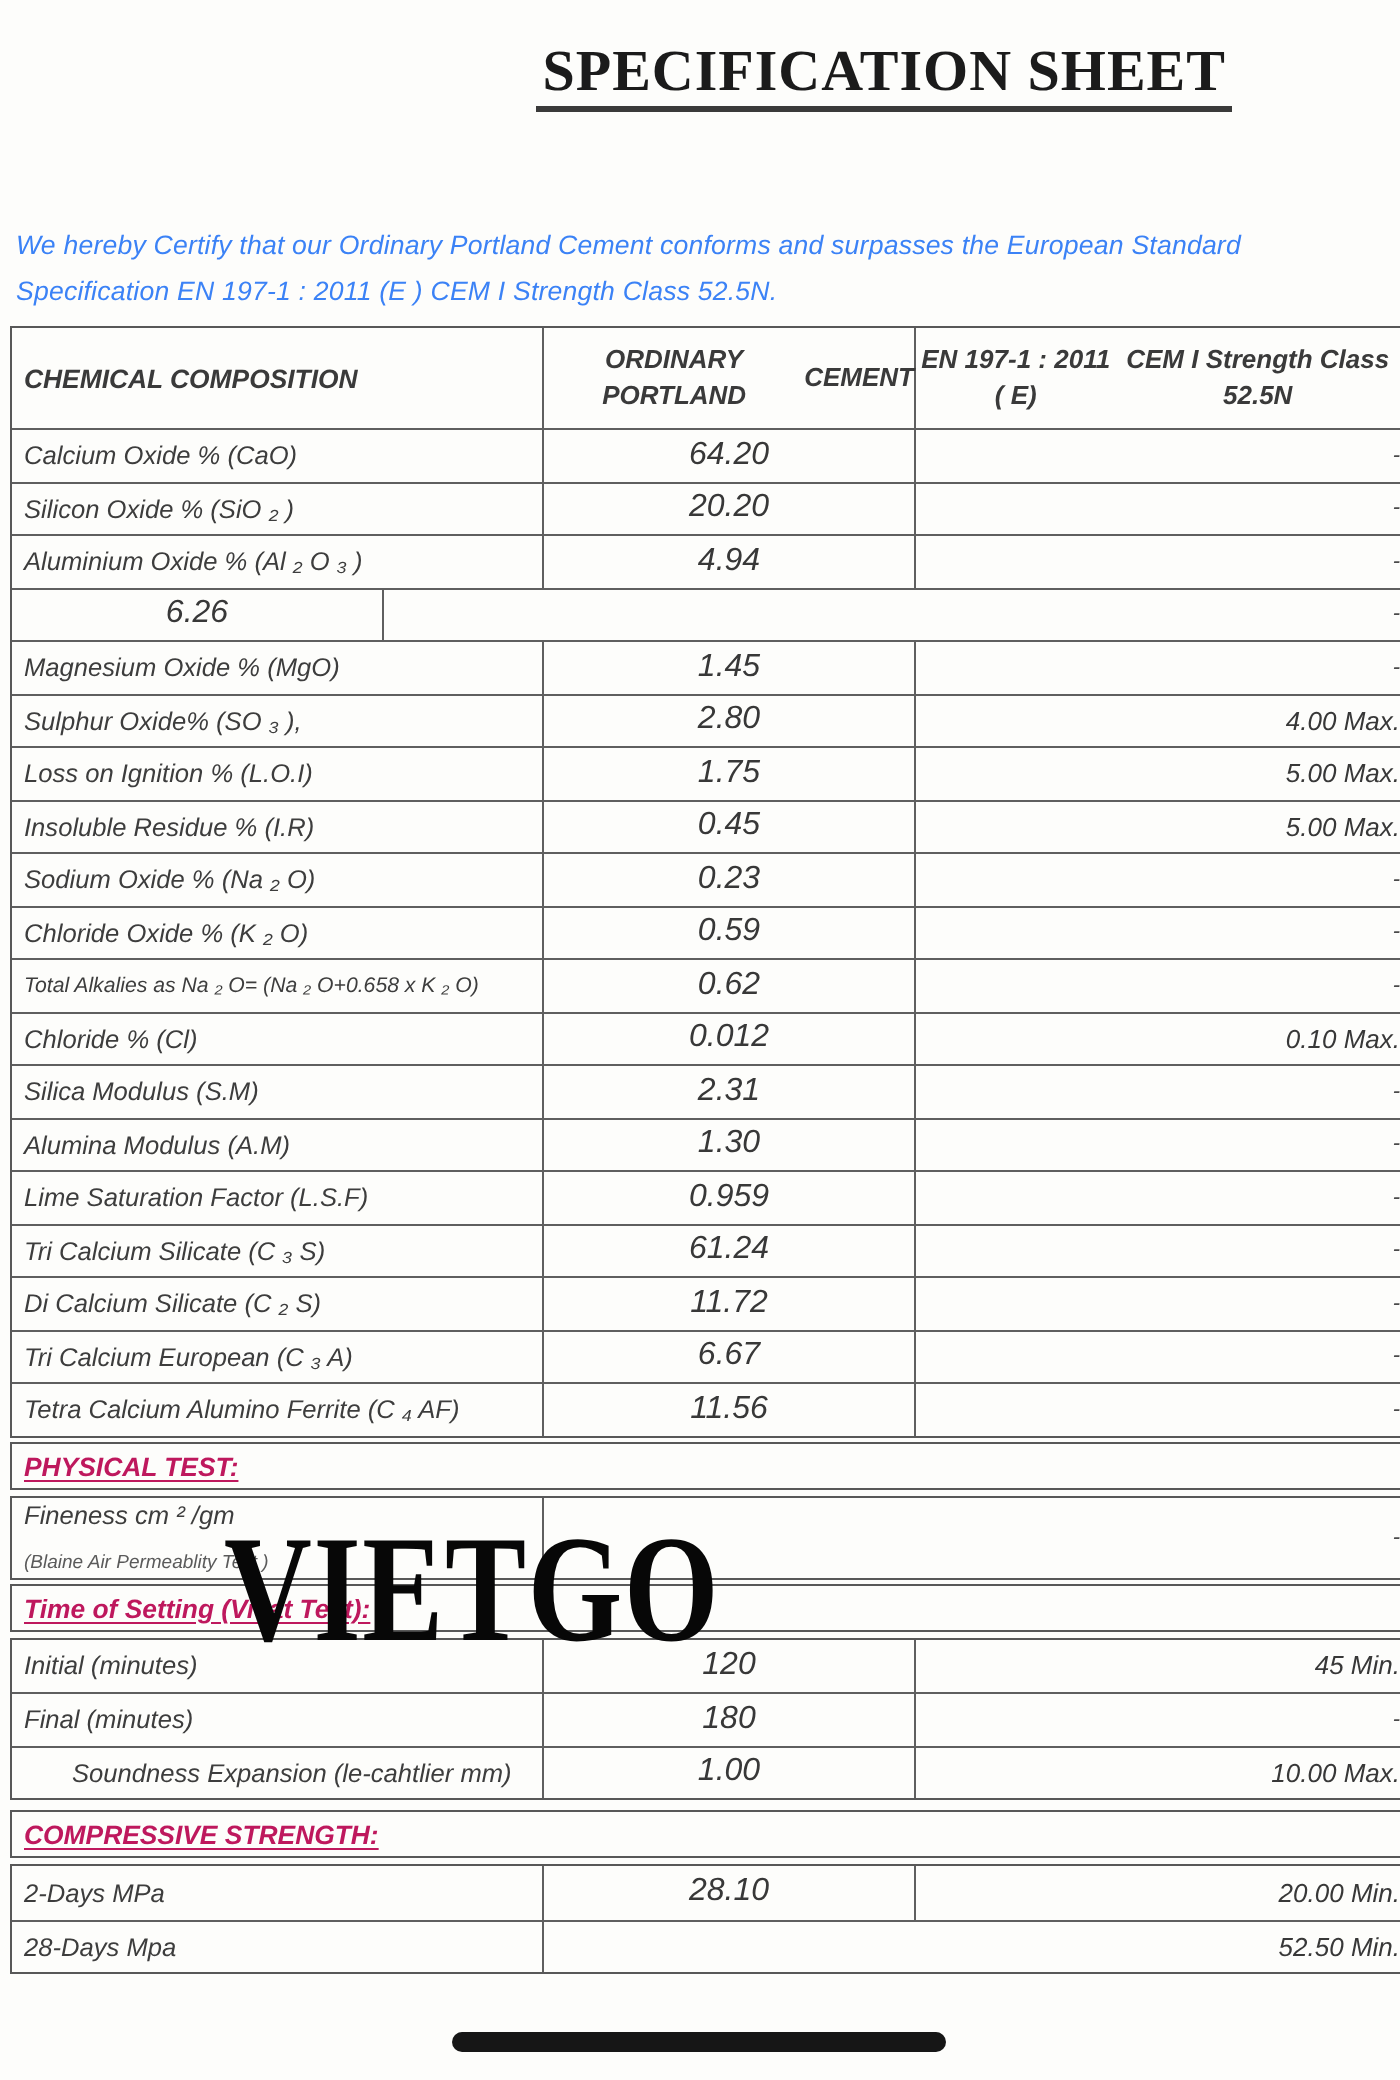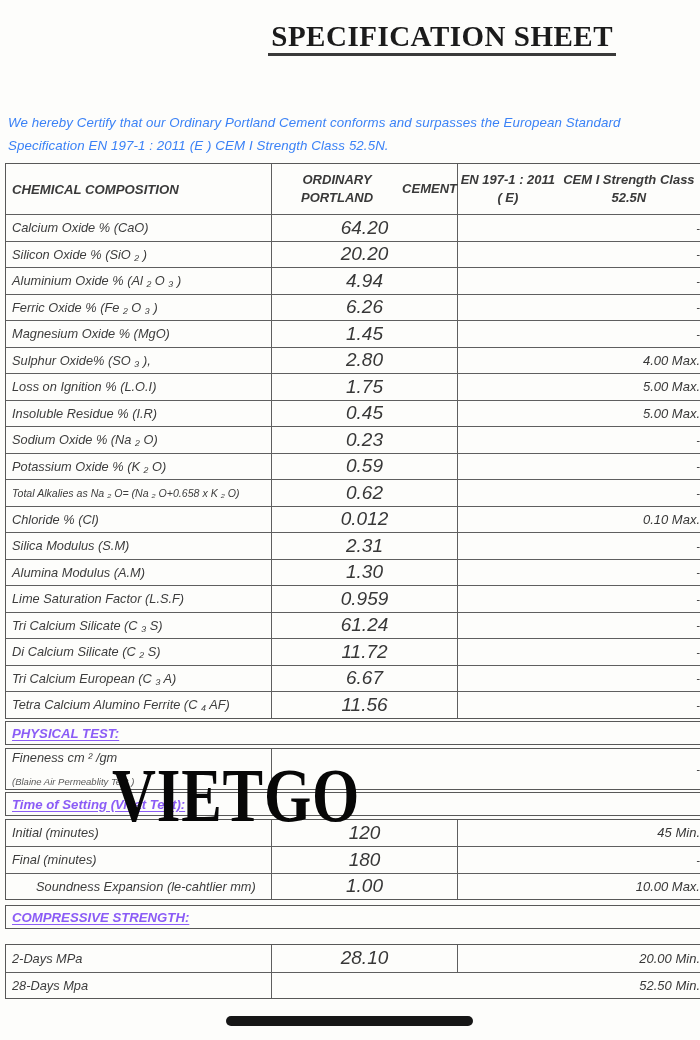--- a/index.html
+++ b/index.html
@@ -30,40 +30,40 @@
   .header-row{height:50px;}
   .cell-label{
     width:266px;box-sizing:border-box;padding:1px 4px 1px 6px;
     border-right:1.3px solid #5f5f5f;
     display:flex;flex-direction:column;justify-content:center;
     font-style:italic;font-size:12.8px;color:#3d3d3d;
   }
   .cell-value{
     width:186px;box-sizing:border-box;border-right:1.3px solid #5f5f5f;
     display:flex;align-items:center;justify-content:center;
-    font-style:italic;font-size:19px;color:#383838;
+    font-style:italic;font-size:16px;color:#383838;
   }
   .cell-spec{
     flex:1;display:flex;align-items:center;justify-content:flex-end;
     font-style:italic;font-size:13px;color:#383838;
   }
   .header-row .cell-label{font-weight:bold;font-size:13.2px;color:#3a3a3a;}
   .hdr-center{flex-direction:row;line-height:1.35;font-weight:bold;font-size:13px;color:#3a3a3a;text-align:center;}
   .row.tall{height:40px;}
   .cell-label .sublabel{font-size:9.5px;color:#5a5a5a;margin-top:11px;}
   .cell-label.small{font-size:10.6px;}
   .cell-label.indent{padding-left:30px;}
   .dash{font-size:11px;color:#4a4a4a;}
   .section{
     border:1.5px solid #585858;box-sizing:border-box;height:24px;
     display:flex;align-items:center;padding-left:6px;
-    font-weight:bold;font-style:italic;font-size:13.2px;color:#8b5cf6;
+    font-weight:bold;font-style:italic;font-size:13.2px;color:#be185d;
   }
   .section span{text-decoration:underline;text-underline-offset:2px;}
-  .section.gap{margin-top:5px;margin-bottom:15px;}
+  .section.gap{margin-top:5px;margin-bottom:3px;}
   
   .watermark{
     position:absolute;top:757px;left:112px;z-index:5;
     font-family:"Liberation Serif",serif;font-weight:bold;font-size:76px;
     line-height:1;color:#070707;letter-spacing:1px;
     transform:scaleX(.8);transform-origin:left center;
     pointer-events:none;
   }
   
   .bottom-bar{
@@ -113,23 +113,20 @@
         <div class="cell-spec dash">-</div>
       </div>
       <div class="row">
         <div class="cell-label">
           <span>Aluminium Oxide % (Al ₂ O ₃ )</span>
         </div>
         <div class="cell-value">4.94</div>
         <div class="cell-spec dash">-</div>
       </div>
       <div class="row">
-        <div class="cell-label">
-          <span>Ferric Oxide % (Fe ₂ O ₃ )</span>
-        </div>
         <div class="cell-value">6.26</div>
         <div class="cell-spec dash">-</div>
       </div>
       <div class="row">
         <div class="cell-label">
           <span>Magnesium Oxide % (MgO)</span>
         </div>
         <div class="cell-value">1.45</div>
         <div class="cell-spec dash">-</div>
       </div>
@@ -156,21 +153,21 @@
       </div>
       <div class="row">
         <div class="cell-label">
           <span>Sodium Oxide % (Na ₂ O)</span>
         </div>
         <div class="cell-value">0.23</div>
         <div class="cell-spec dash">-</div>
       </div>
       <div class="row">
         <div class="cell-label">
-          <span>Potassium Oxide % (K ₂ O)</span>
+          <span>Chloride Oxide % (K ₂ O)</span>
         </div>
         <div class="cell-value">0.59</div>
         <div class="cell-spec dash">-</div>
       </div>
       <div class="row">
         <div class="cell-label small">
           <span>Total Alkalies as Na ₂ O= (Na ₂ O+0.658 x K ₂ O)</span>
         </div>
         <div class="cell-value">0.62</div>
         <div class="cell-spec dash">-</div>

